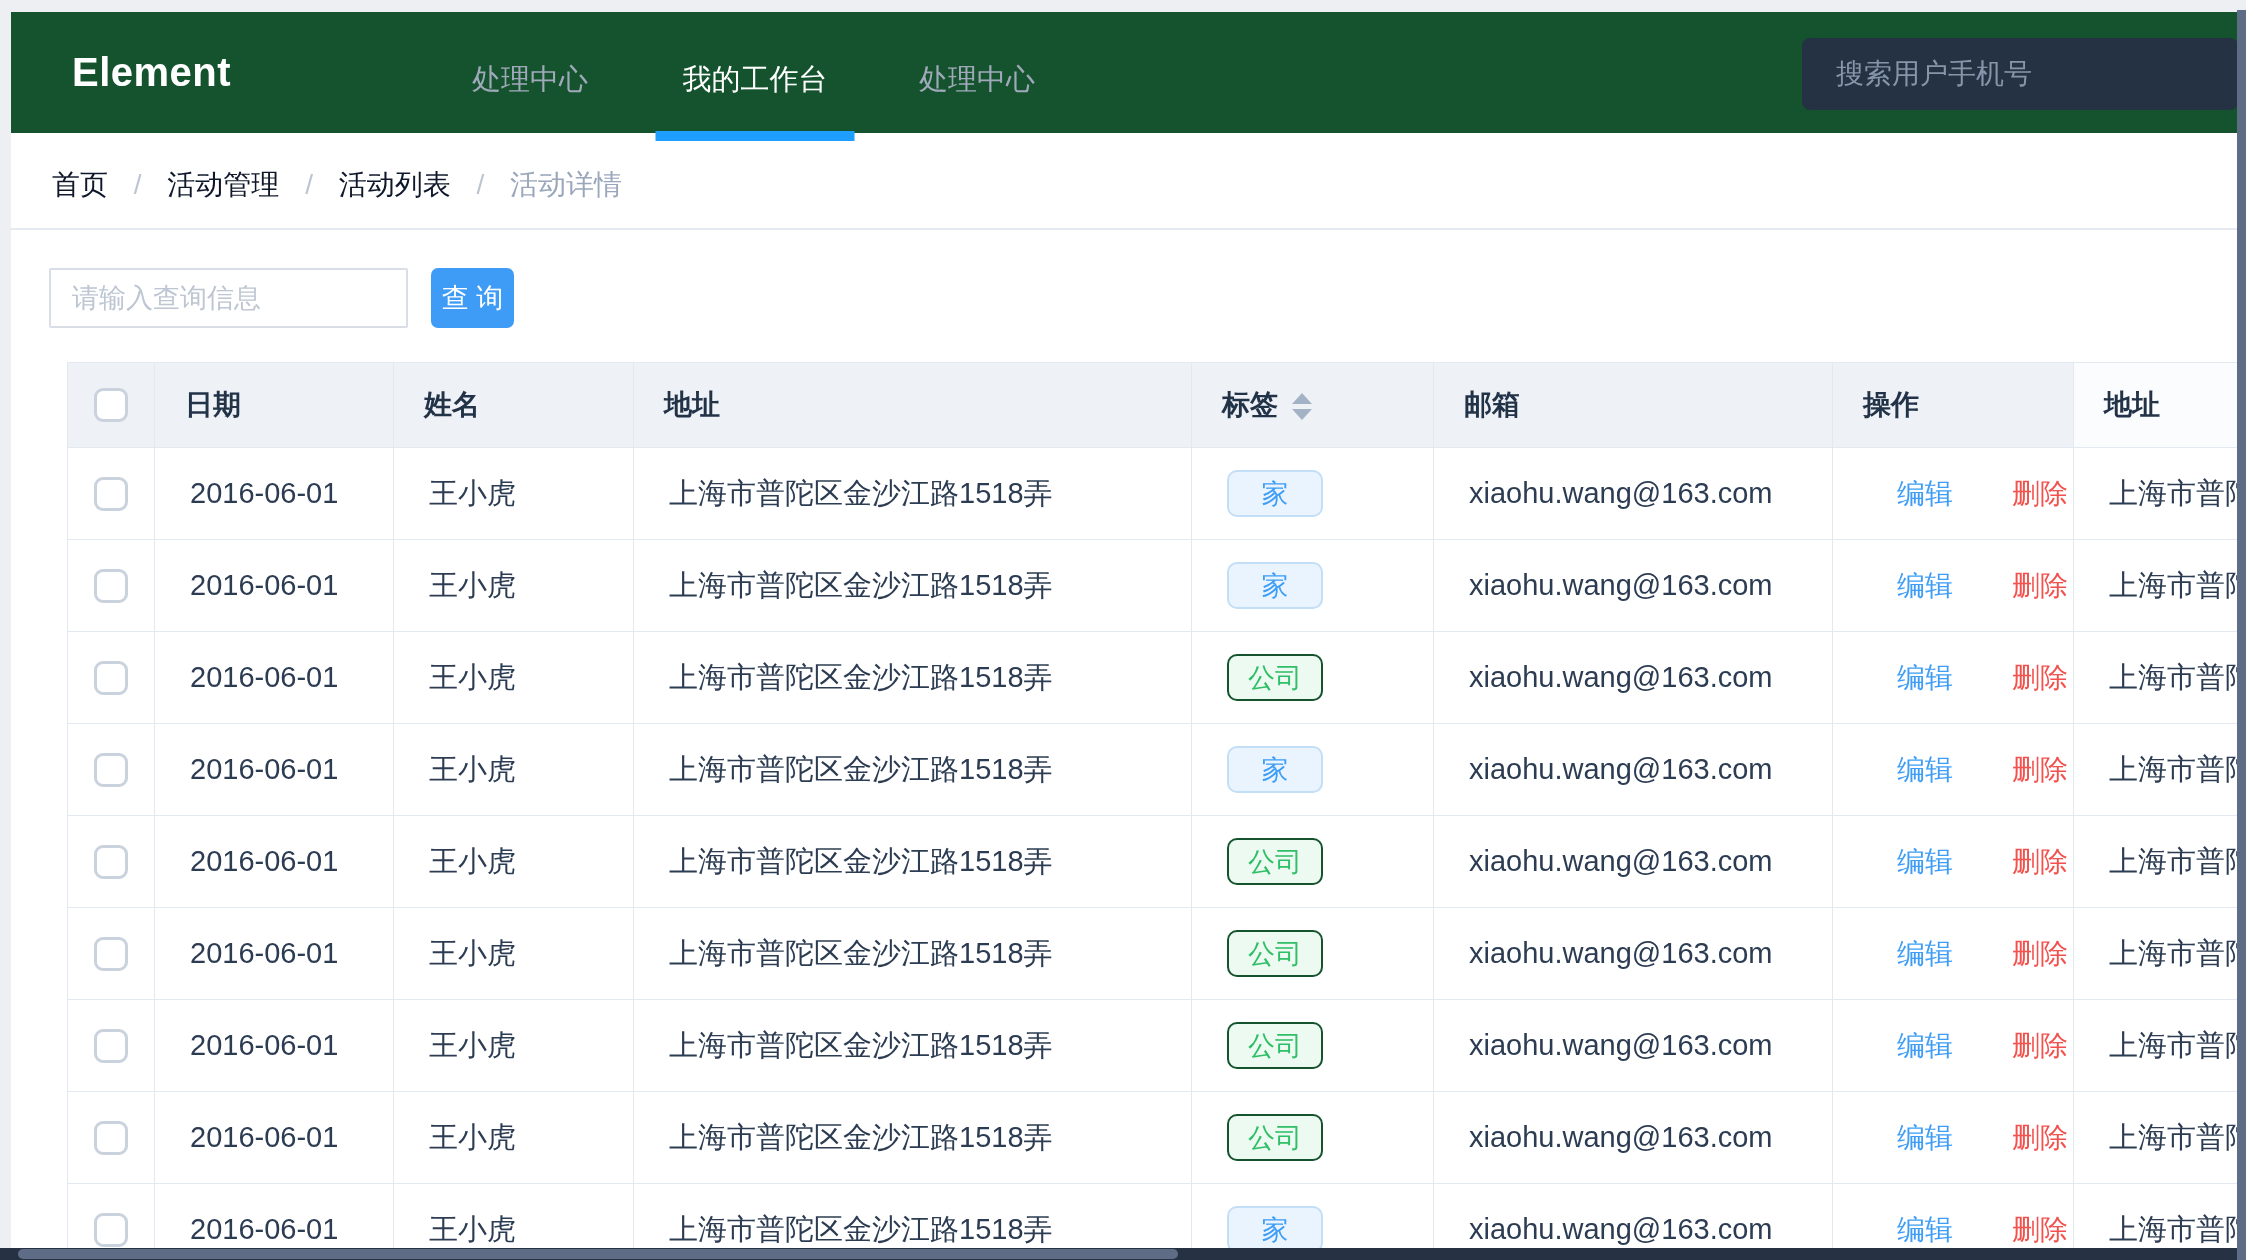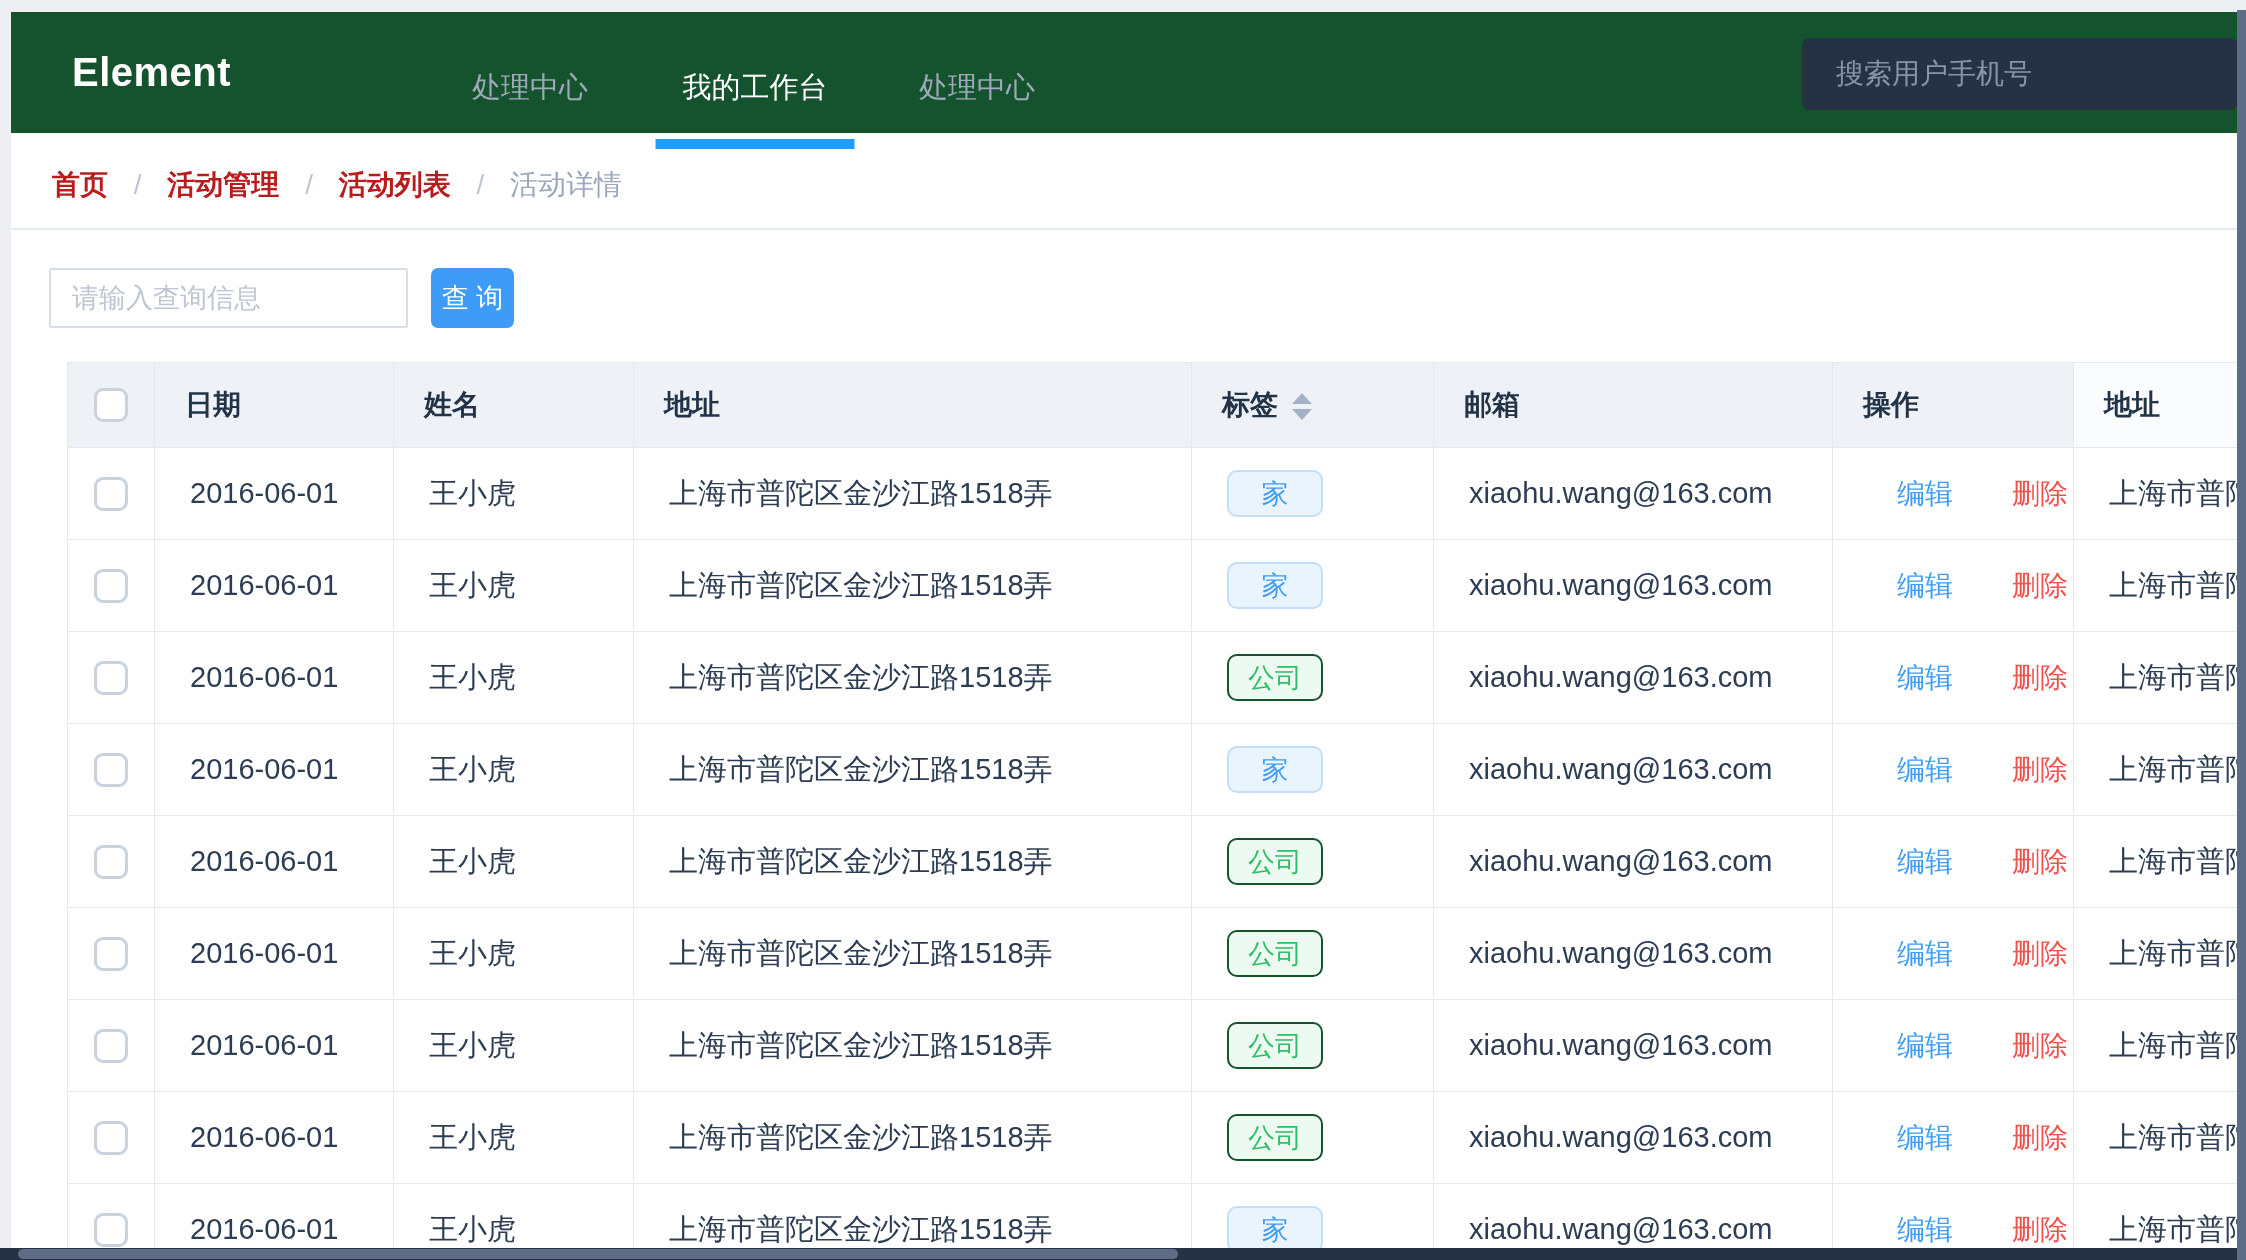--- a/index.html
+++ b/index.html
@@ -10,34 +10,34 @@
     color:#2c3c52;
     position:relative;
   }
   
   .app-bg { position:absolute; left:11px; top:12px; width:2226px; height:1236px; background:#ffffff; }
 
   
   .navbar { position:absolute; left:11px; top:12px; width:2226px; height:121px; background:#14532d; }
   .logo { position:absolute; left:61px; top:0; height:121px; line-height:121px;
           font-size:40px; font-weight:700; color:#ffffff; letter-spacing:0.5px; }
-  .tab { position:absolute; top:16px; height:121px; line-height:118px; transform:translateX(-50%);
+  .tab { position:absolute; top:8px; height:121px; line-height:118px; transform:translateX(-50%);
          font-size:29px; color:#9fa9ba; padding:0 27px; cursor:pointer; white-space:nowrap; }
   .tab.active { color:#ffffff; }
   .tab.active::after { content:""; position:absolute; left:0; bottom:0; width:100%; height:10px; background:#1e9fff; }
   .tab1 { left:519px; } .tab2 { left:744px; } .tab3 { left:966px; }
   .nav-search { position:absolute; left:1791px; top:26px; width:436px; height:72px;
                 background:#243243; border:none; border-radius:8px; outline:none;
                 color:#dce3ec; font-size:28px; padding:0 34px;
                 font-family:"Liberation Sans","DejaVu Sans",sans-serif; }
   .nav-search::placeholder { color:#8695aa; }
 
   
   .breadcrumb { position:absolute; left:52px; top:168px; height:34px; line-height:34px; font-size:28px; white-space:nowrap; }
-  .crumb { color:#b91c1c; font-weight:700; cursor:pointer; }
+  .crumb { color:#0f172a; font-weight:400; cursor:pointer; }
   .crumb.current { color:#9aa7ba; font-weight:400; cursor:default; }
   .crumb-sep { color:#bcc5d2; margin:0 18px; font-weight:400; }
   .head-divider { position:absolute; left:11px; top:228px; width:2226px; height:2px; background:#e5eaf0; }
 
   
   .query-input { position:absolute; left:49px; top:268px; width:359px; height:60px;
                  border:2px solid #d9dee6; border-radius:2px; background:#ffffff; outline:none;
                  font-size:27px; color:#2c3c52; padding:0 21px;
                  font-family:"Liberation Sans","DejaVu Sans",sans-serif; }
   .query-input::placeholder { color:#bdc6d2; }

